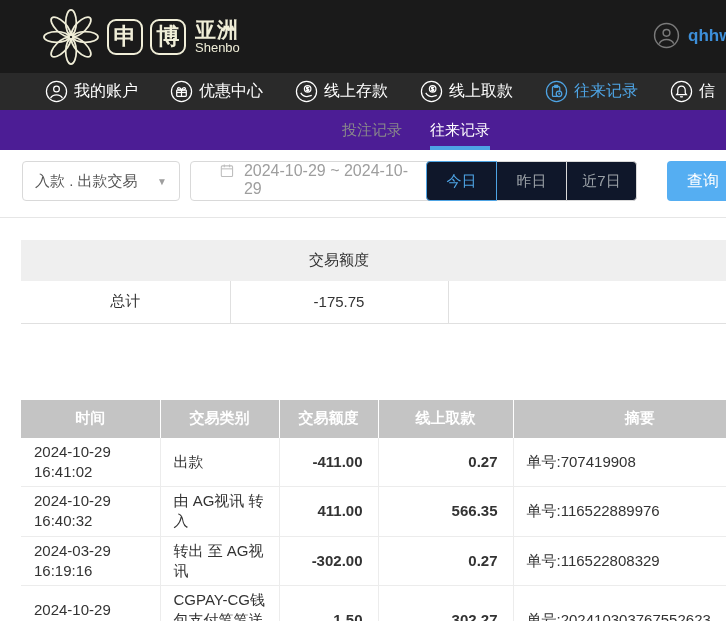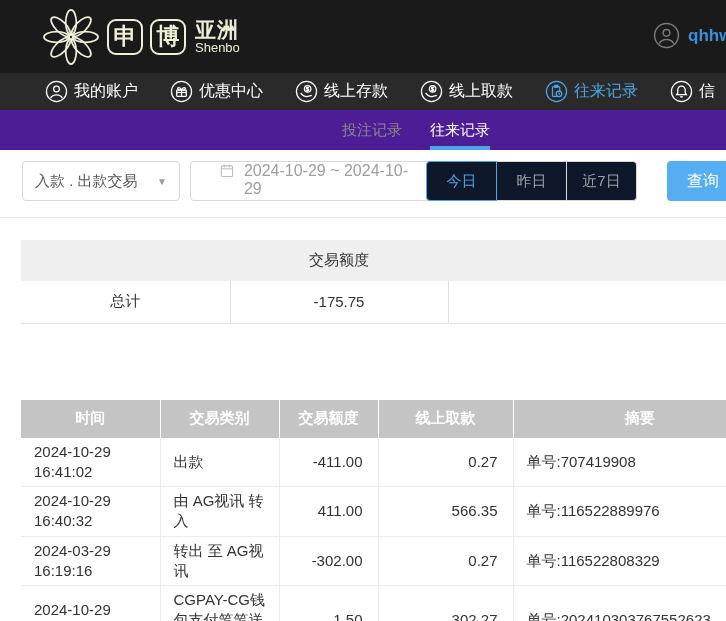--- a/index.html
+++ b/index.html
@@ -61,21 +61,21 @@
 
   
   .main { width:745px; margin:76px 0 0 21px; }
   .main th { background:var(--th-bg,#c4c4c4); color:#fff; font-size:15px; font-weight:bold; height:38px;
              border-right:1px solid #fff; }
   .main th:last-child { border-right:none; }
   .main td { font-size:15px; color:#333; height:38px; border-bottom:1px solid #ececec; border-right:1px solid #ececec;
              padding:4px 0; line-height:1.35; }
   .main td:last-child { border-right:none; }
   .c-left  { text-align:left;  padding-left:13px !important; padding-right:6px !important; }
-  .c-right { text-align:right; padding-right:15px !important; }
+  .c-right { text-align:right; padding-right:15px !important;font-weight:bold; }
 </style>
 </head>
 <body>
 
 <div class="page">
 
   <header class="topbar">
     <div class="logo">
       <svg class="logo-flower" viewBox="-30 -30 60 60">
         <g stroke="#f0eed8" stroke-width="1.8" fill="none">

